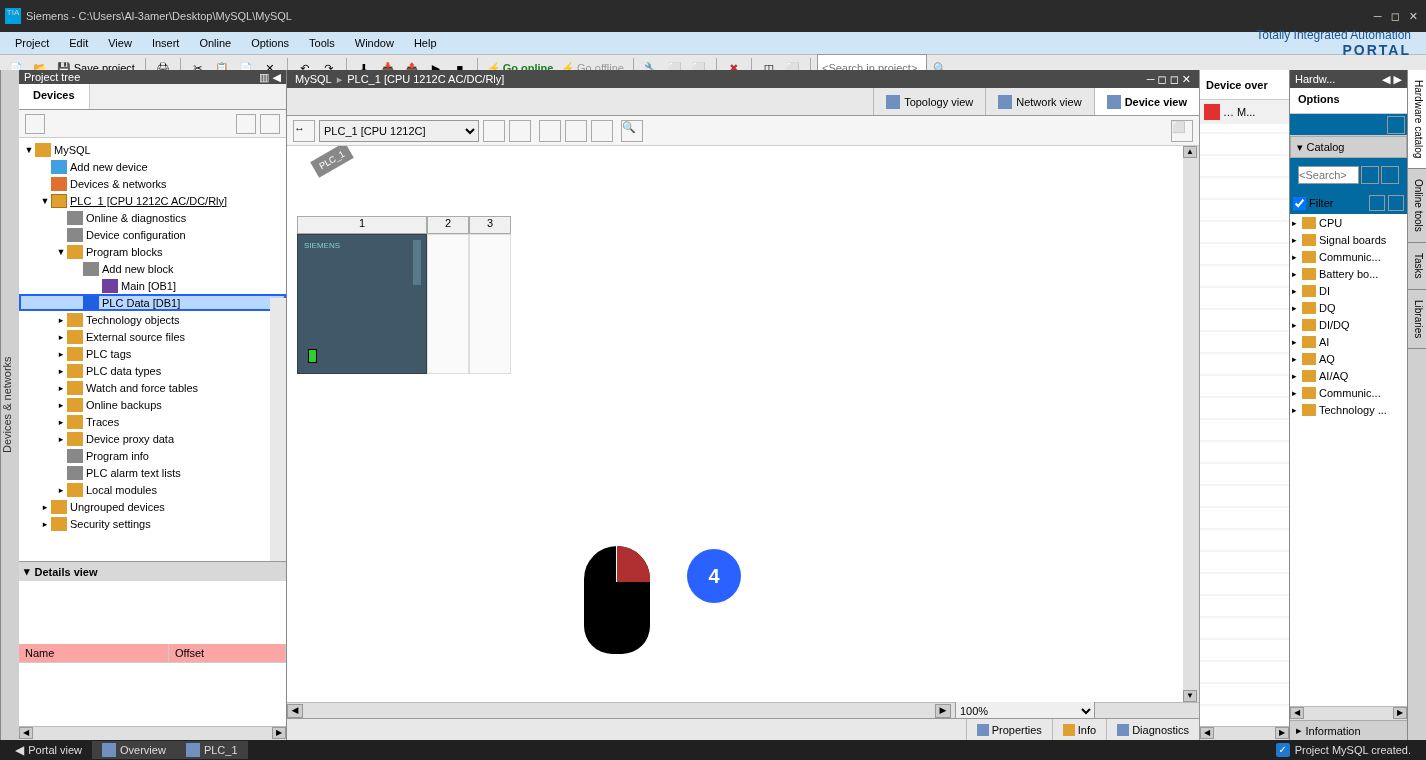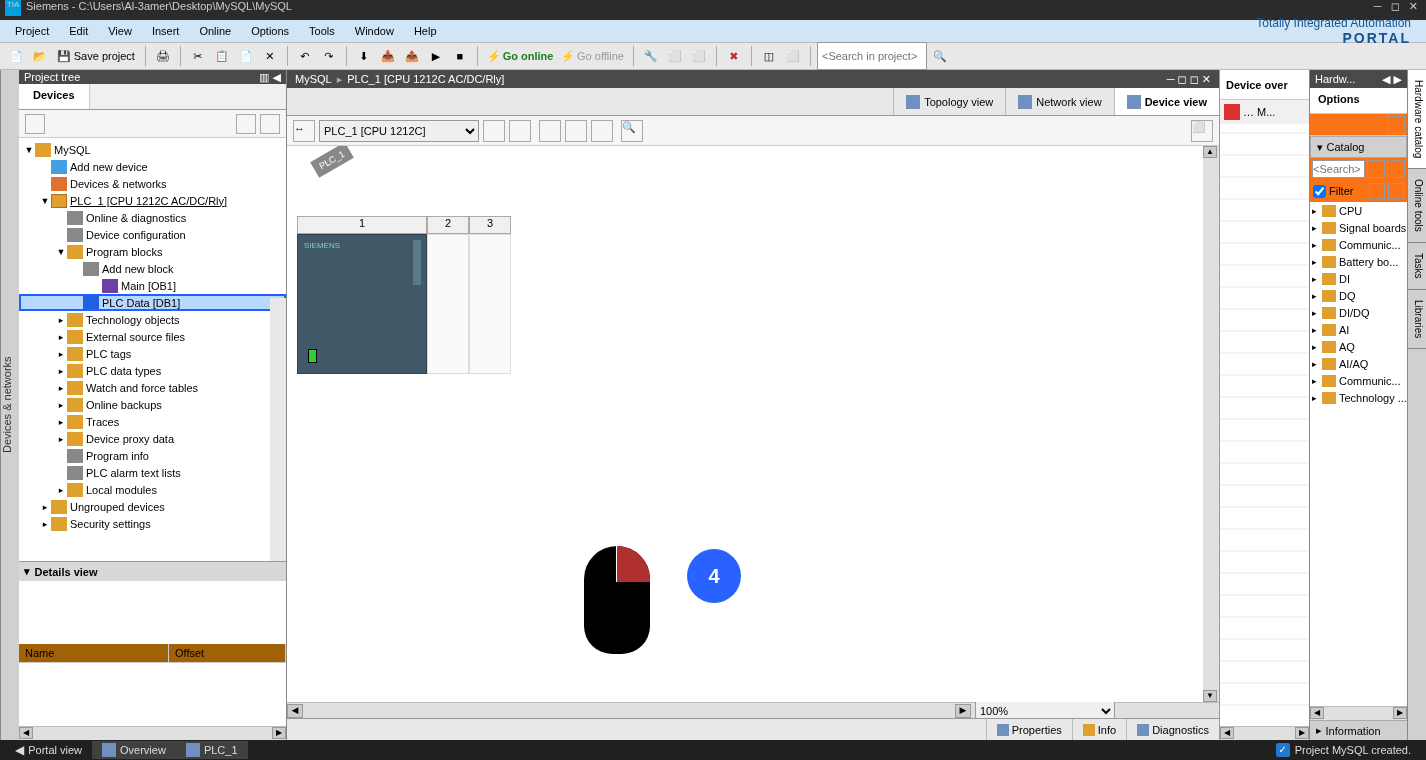--- a/index.html
+++ b/index.html
@@ -1,19 +1,19 @@
 <!DOCTYPE html>
 <html><head>
 <meta charset="utf-8">
 <style>
 * { box-sizing: border-box; margin: 0; padding: 0; font-family: Tahoma, Arial, sans-serif; font-size: 11px; }
 body { width: 1426px; height: 760px; background: #2b2b2b; overflow: hidden; position: relative; }
 
 
-.title-bar { height: 20px; background: #2b2b2b; color: #ccc; display: flex; padding: 0 5px; }
+.title-bar { height: 32px; background: #2b2b2b; color: #ccc; display: flex; align-items: center; padding: 0 5px; }
 .title-bar .logo { width: 16px; height: 16px; background: #00a0e0; margin-right: 5px; font-size: 8px; text-align: center; }
 .title-bar .title { flex: 1; font-size: 11px; }
 .title-bar .win-controls { display: flex; gap: 3px; color: #ccc; }
 .title-bar .win-controls span { cursor: pointer; padding: 0 3px; }
 
 
 .menu-bar { height: 22px; background: #d0e5f5; display: flex; align-items: center; padding: 0 5px; }
 .menu-bar .menu-item { padding: 2px 10px; cursor: pointer; }
 .menu-bar .right-brand { margin-left: auto; text-align: right; color: #1a5490; padding-right: 10px; }
 .menu-bar .right-brand .brand { font-size: 12px; }
@@ -54,21 +54,21 @@
 .icon-net { background: #e07030; }
 .icon-plc { background: #e0a030; border: 1px solid #b07010; }
 .icon-block { background: #7040a0; }
 .icon-db { background: #2060e0; }
 .icon-generic { background: #888; }
 
 
 .details-view-hdr { height: 20px; background: #d8d8d8; border-top: 1px solid #999; display: flex; align-items: center; padding: 0 5px; font-weight: bold; }
 .details-view-hdr .arrow { margin-right: 5px; }
 .details-view { height: 145px; background: #fff; display: flex; flex-direction: column; }
-.details-cols { display: flex; background: #a16207; border-bottom: 1px solid #ccc; }
+.details-cols { display: flex; background: #fca5a5; border-bottom: 1px solid #ccc; }
 .details-cols .col { padding: 3px 6px; border-right: 1px solid #ccc; }
 
 
 .side-tab-left { width: 19px; background: #d0d0d0; border-right: 1px solid #888; display: flex; flex-direction: column; align-items: center; writing-mode: vertical-rl; transform: rotate(180deg); padding: 10px 0; font-size: 11px; color: #333; cursor: pointer; }
 
 
 .center-panel { flex: 1; background: #fff; display: flex; flex-direction: column; position: relative; }
 .breadcrumb { height: 18px; background: #4a4a4a; color: #fff; display: flex; align-items: center; padding: 0 8px; }
 .breadcrumb .sep-bc { margin: 0 5px; color: #aaa; }
 .breadcrumb .win-controls { margin-left: auto; display: flex; gap: 3px; }
@@ -110,26 +110,26 @@
 .bottom-tabs .btab { padding: 4px 10px; border-left: 1px solid #bbb; cursor: pointer; display: flex; align-items: flex-end; gap: 3px; }
 .bottom-tabs .bicon { width: 12px; height: 12px; display: inline-block; background: #7090c0; }
 
 
 .device-overview { width: 90px; background: #f0f0f0; border-left: 1px solid #999; display: flex; flex-direction: column; }
 .device-overview .hdr { height: 30px; background: #fff; border-bottom: 1px solid #ccc; display: flex; align-items: center; padding: 0 6px; font-weight: bold; }
 .device-overview .mini-toolbar { height: 24px; display: flex; align-items: center; padding: 0 4px; gap: 3px; }
 .device-overview .grid { flex: 1; background: repeating-linear-gradient(0deg, #fff, #fff 20px, #f4f4f4 20px, #f4f4f4 22px); }
 
 
-.right-panel { width: 98px; background: #f97316; border-left: 1px solid #888; display: flex; flex-direction: column; }
+.right-panel { width: 118px; background: #0369a1; border-left: 1px solid #888; display: flex; flex-direction: column; }
 .right-panel .panel-header2 { height: 18px; background: #4a4a4a; color: #fff; display: flex; align-items: center; padding: 0 5px; }
 .right-panel .options-hdr { height: 26px; background: #fff; border-bottom: 1px solid #ccc; padding: 5px 8px; font-weight: bold; }
 .right-panel .catalog-hdr { height: 22px; background: #d0d0d0; border: 1px solid #aaa; padding: 3px 6px; display: flex; align-items: center; }
 .right-panel .catalog-hdr .arrow { margin-right: 4px; }
-.right-panel .search-row { display: flex; padding: 2px; gap: 2px; }
+.right-panel .search-row { display: flex; padding: 8px; gap: 2px; }
 .right-panel .search-row input { flex: 1; min-width: 0; border: 1px solid #999; height: 18px; }
 .right-panel .search-row .sbtn { width: 18px; height: 18px; border: 1px solid #999; cursor: pointer; }
 .right-panel .filter-row { display: flex; padding: 3px; gap: 3px; align-items: center; }
 .right-panel .cat-tree { flex: 1; overflow: hidden; background: #fff; }
 .right-panel .cat-row { display: flex; align-items: center; height: 17px; padding-left: 2px; white-space: nowrap; cursor: pointer; }
 .right-panel .cat-row .arrow { width: 10px; font-size: 9px; }
 .right-panel .cat-row .cicon { width: 14px; height: 12px; background: #e0a030; margin-right: 3px; }
 .right-panel .info-hdr { height: 20px; background: #d0d0d0; border-top: 1px solid #aaa; padding: 3px 6px; display: flex; align-items: center; }
 
 

